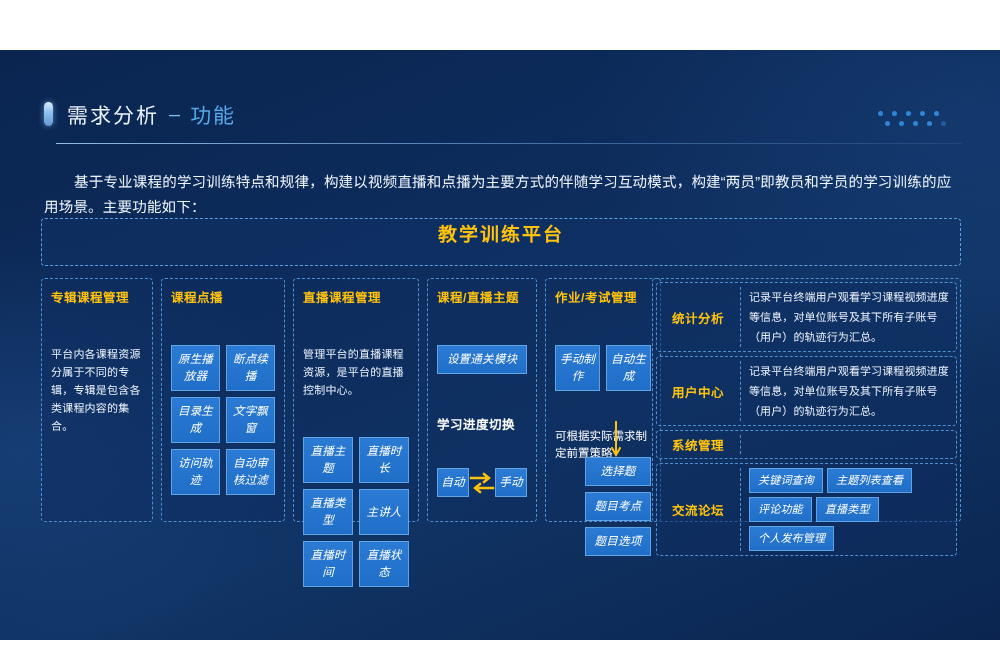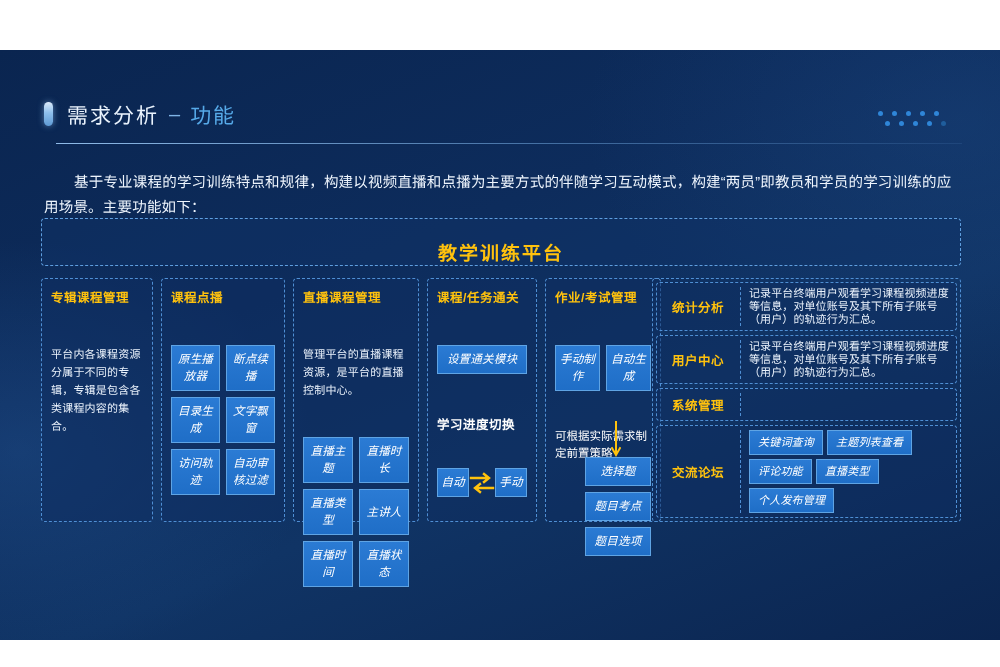--- a/index.html
+++ b/index.html
@@ -108,21 +108,21 @@
   #platform-banner {
     position: absolute;
     left: 41px;
     top: 168px;
     width: 920px;
     height: 48px;
     border: 1px dashed #5f9fe0;
     border-radius: 4px;
     background: rgba(16,52,104,0.45);
     display: flex;
-    align-items: flex-end;
+    align-items: flex-start;
     justify-content: center;
     box-sizing: border-box;
   }
   #platform-banner .banner-text {
     color: #ffc20d;
     font-size: 19px;
     font-weight: bold;
     letter-spacing: 2px;
   }
 
@@ -284,21 +284,21 @@
     padding-right: 5px;
     margin-right: 8px;
     align-self: stretch;
     display: flex;
     align-items: center;
     justify-content: center;
   }
   .rp-desc {
     color: #eaf2fc;
     font-size: 11px;
-    line-height: 13px;
+    line-height: 20px;
     letter-spacing: 0.1px;
   }
   .rp-chips {
     display: flex;
     flex-wrap: wrap;
     gap: 4px;
   }
   .rp-chips .chip {
     padding: 3px 8px;
     min-height: 19px;
@@ -369,21 +369,21 @@
         <div class="chip half">直播主题</div>
         <div class="chip half">直播时长</div>
         <div class="chip half">直播类型</div>
         <div class="chip half">主讲人</div>
         <div class="chip half">直播时间</div>
         <div class="chip half">直播状态</div>
       </div>
     </div>
 
     <div class="col c4">
-      <div class="col-title">课程/任务通关</div>
+      <div class="col-title">课程/直播主题</div>
       <div class="chip-grid">
         <div class="chip full">设置通关模块</div>
       </div>
       <div class="switch-label">学习进度切换</div>
       <div class="switch-row">
         <div class="chip">自动</div>
         <div class="switch-arrows">
           <svg width="26" height="26" viewBox="0 0 26 26">
             <path d="M2 8 H19 M15 4 L20 8 L15 12" fill="none" stroke="#ffc20d" stroke-width="2.4" stroke-linecap="square"></path>
             <path d="M24 18 H7 M11 14 L6 18 L11 22" fill="none" stroke="#ffc20d" stroke-width="2.4" stroke-linecap="square"></path>

